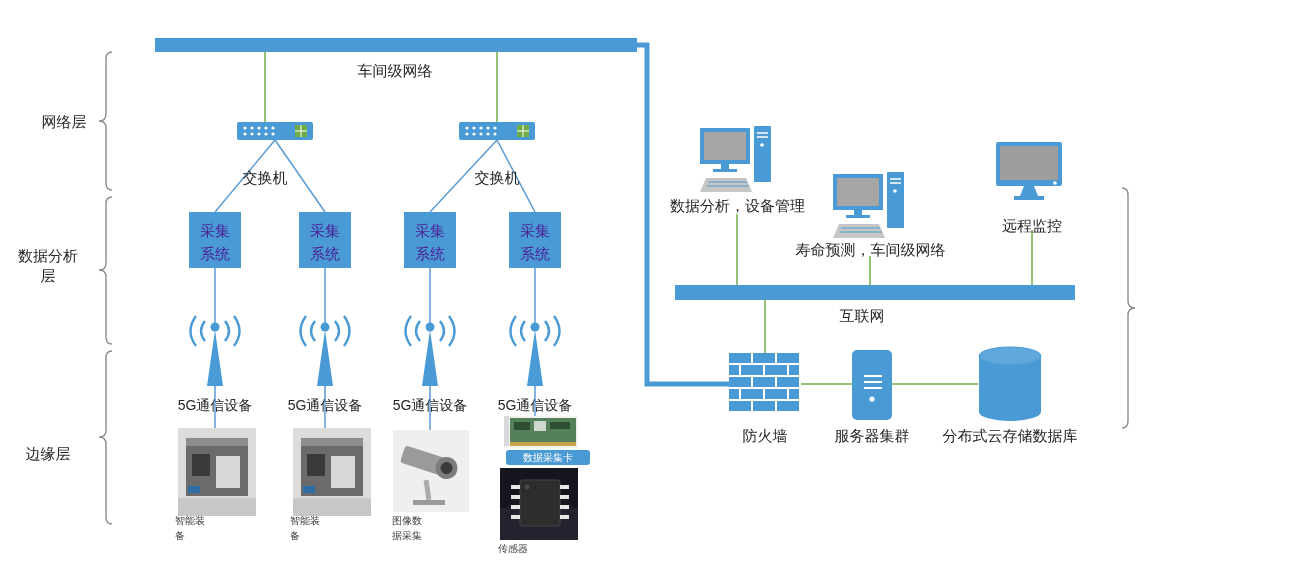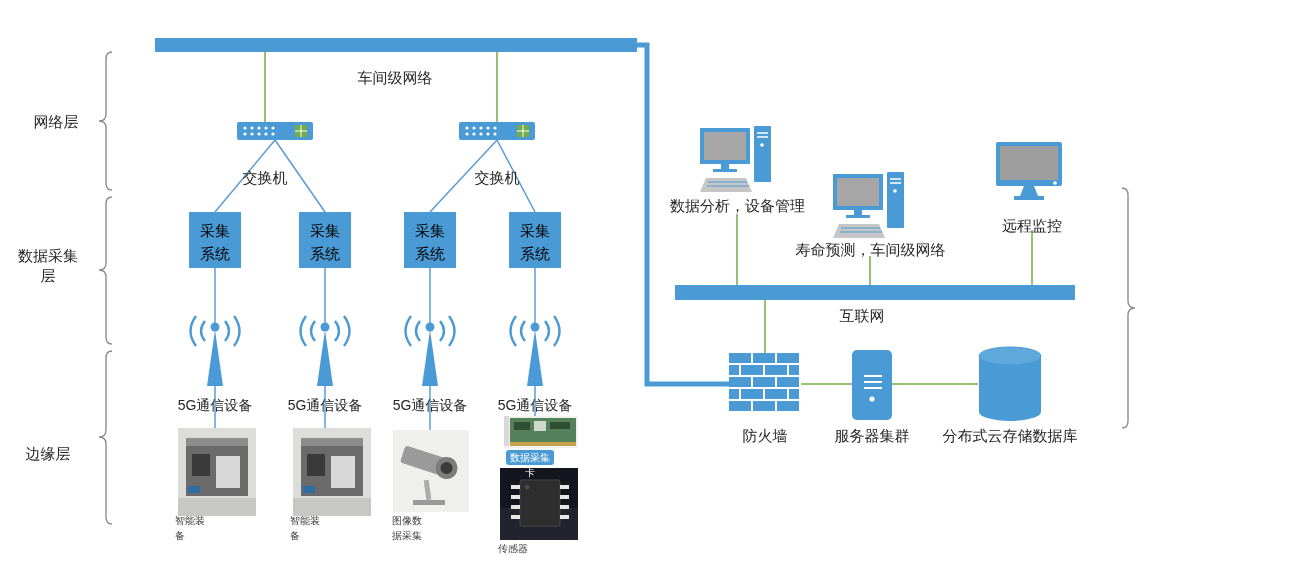--- a/index.html
+++ b/index.html
@@ -2,21 +2,21 @@
 <html><head>
 <meta charset="utf-8">
 <style>
   html,body{margin:0;padding:0;background:#ffffff;}
   #canvas{position:relative;width:1290px;height:576px;background:#ffffff;overflow:hidden;
           font-family:"Liberation Sans","DejaVu Sans",sans-serif;color:#262626;}
   .abs{position:absolute;}
   .lbl{font-size:15px;color:#262626;text-align:center;line-height:1.35;}
   .lbl-blue{font-size:10px;color:#404040;text-align:left;line-height:1.45;}
   .bar{background:#4a9bd5;}
-  .daq-box{background:#4a9bd5;color:#000000;font-size:15px;text-align:center;
+  .daq-box{background:#4a9bd5;color:#4c1d95;font-size:15px;text-align:center;
            line-height:1.55;padding-top:7px;box-sizing:border-box;}
   .tag{background:#4a9bd5;color:#ffffff;font-size:10px;text-align:center;
        line-height:15px;border-radius:3px;}
   .platform{font-size:22px;color:#1f1f1f;text-align:center;line-height:1.5;}
   svg{display:block;}
 </style>
 </head>
 <body>
 
 <div id="canvas">
@@ -53,25 +53,25 @@
 
     <g stroke="#8c8c8c" stroke-width="1.4" fill="none">
       <path d="M112,52 Q106,52 106,59 L106,114 Q106,121 99,121 Q106,121 106,128 L106,183 Q106,190 112,190"></path>
       <path d="M112,197 Q106,197 106,204 L106,263 Q106,270 99,270 Q106,270 106,277 L106,337 Q106,344 112,344"></path>
       <path d="M112,351 Q106,351 106,358 L106,430 Q106,437 99,437 Q106,437 106,444 L106,517 Q106,524 112,524"></path>
       <path d="M1122,188 Q1128,188 1128,195 L1128,301 Q1128,308 1135,308 Q1128,308 1128,315 L1128,421 Q1128,428 1122,428"></path>
     </g>
   </svg>
 
   <div class="abs bar" style="left:155px;top:38px;width:482px;height:14px;"></div>
-  <div class="abs lbl" style="left:300px;top:68px;width:190px;text-align:center;">车间级网络</div>
-
-  <div class="abs lbl" style="left:16px;top:112px;width:80px;">网络层</div>
+  <div class="abs lbl" style="left:300px;top:61px;width:190px;text-align:center;">车间级网络</div>
+
+  <div class="abs lbl" style="left:24px;top:112px;width:80px;">网络层</div>
   <div class="abs lbl" style="left:4px;top:246px;width:88px;">
-    <div>数据采集</div>
+    <div>数据分析</div>
     <div>层</div>
   </div>
   <div class="abs lbl" style="left:8px;top:428px;width:80px;margin-top:16px;">边缘层</div>
 
   <svg class="abs" style="left:237px;top:122px;" width="76" height="18" viewBox="0 0 76 18">
     <rect x="0" y="0" width="76" height="18" rx="2" fill="#4a9bd5"></rect>
     <g fill="#ffffff">
       <circle cx="8" cy="6" r="1.6"></circle>
         <circle cx="15" cy="6" r="1.6"></circle>
         <circle cx="22" cy="6" r="1.6"></circle>
@@ -216,21 +216,21 @@
       <rect x="11" y="37" width="9" height="4"></rect>
         <rect x="11" y="47" width="9" height="4"></rect>
       <rect x="60" y="17" width="9" height="4"></rect>
         <rect x="60" y="27" width="9" height="4"></rect>
       <rect x="60" y="37" width="9" height="4"></rect>
         <rect x="60" y="47" width="9" height="4"></rect>
     </g>
     <circle cx="27" cy="19" r="2.5" fill="#4a4a4a"></circle>
   </svg>
 
-  <div class="abs tag" style="left:506px;top:450px;width:48px;height:15px;">数据采集卡</div>
+  <div class="abs tag" style="left:506px;top:450px;width:84px;height:15px;">数据采集卡</div>
   <div class="abs lbl-blue" style="left:175px;top:514px;width:80px;">
     <div>智能装</div>
     <div>备</div>
   </div>
   <div class="abs lbl-blue" style="left:290px;top:514px;width:80px;">
     <div>智能装</div>
     <div>备</div>
   </div>
   <div class="abs lbl-blue" style="left:392px;top:514px;width:80px;">
     <div>图像数</div>

